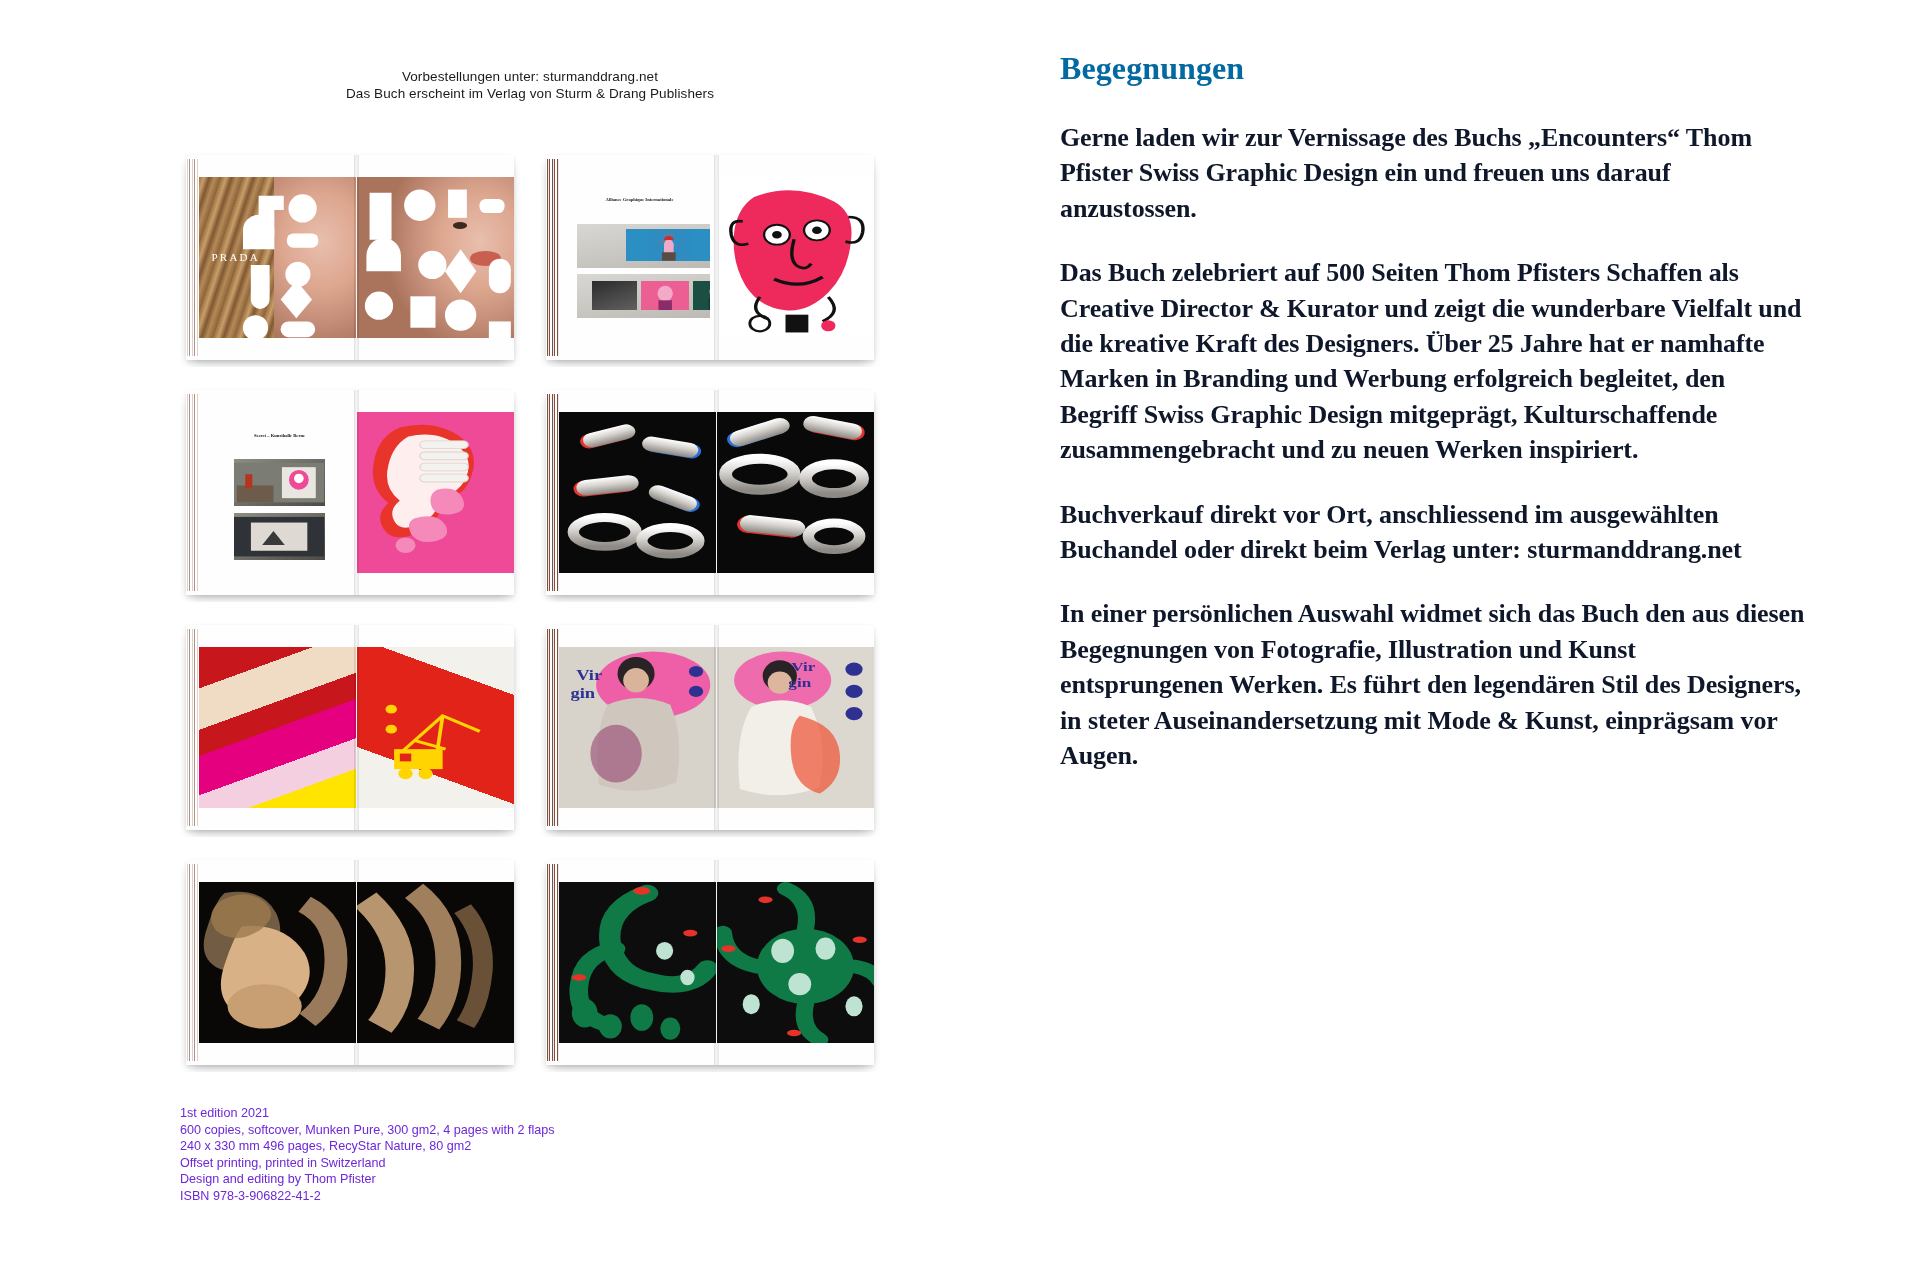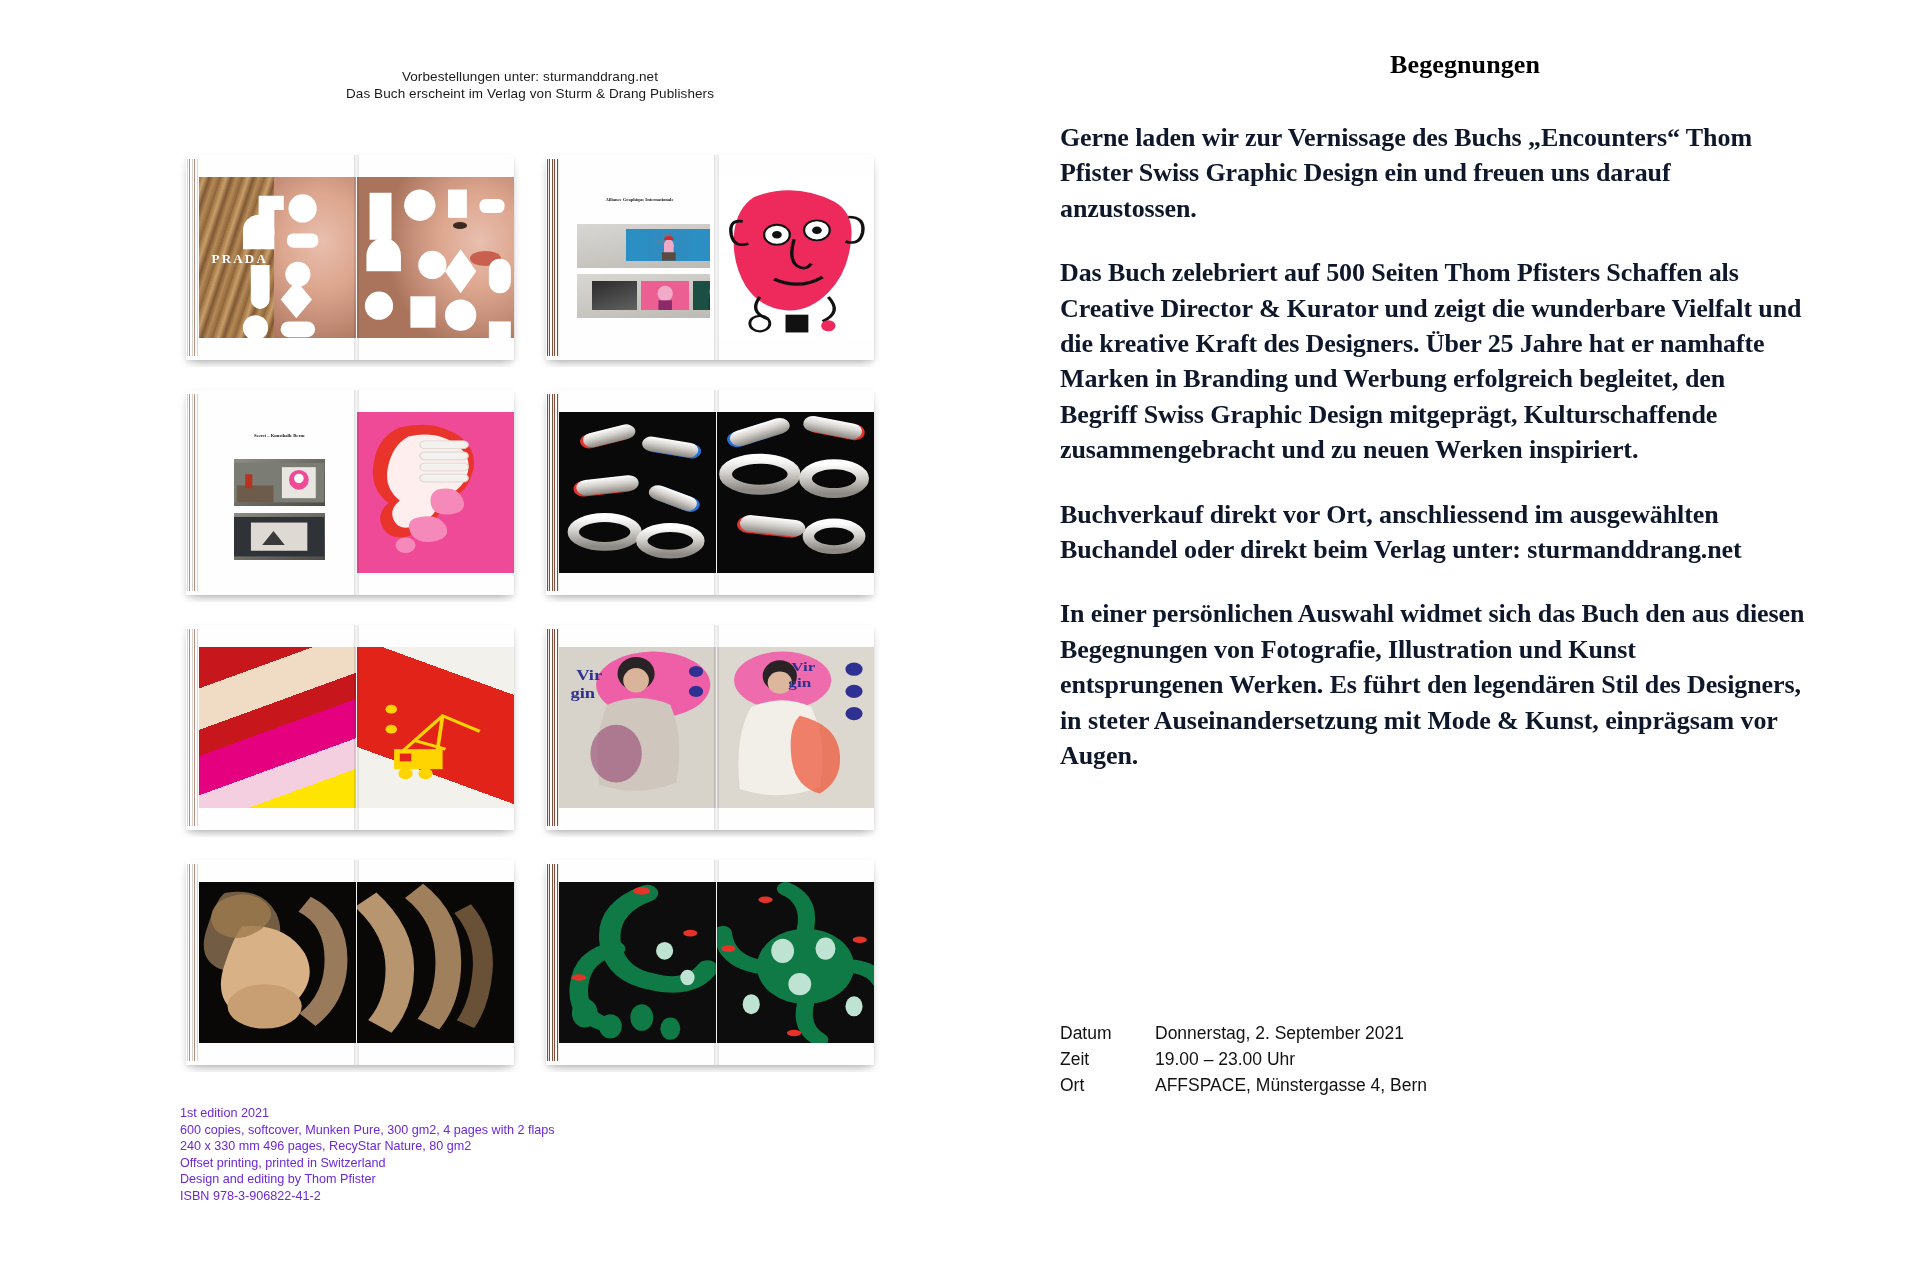--- a/index.html
+++ b/index.html
@@ -126,22 +126,22 @@
     border-radius: 50%;
     background: #3c2a20;
   }
   .prada-mark {
     position: absolute; inset: 0;
     pointer-events: none;
   }
   .prada-label {
     position: absolute; left: 8%; top: 46%;
     font-family: "Liberation Serif", serif;
-    font-size: 13px; letter-spacing: 2.2px;
-    color: #fff; font-weight: 700;
+    font-size: 11px; letter-spacing: 2.2px;
+    color: #fff; font-weight: 400;
     z-index: 4;
   }
 
   
   .agi-title {
     position: absolute; left: 0; right: 0; top: 14%;
     text-align: center;
     font-size: 4.6px; font-weight: 700;
     color: #1a1a1a;
     font-family: "Liberation Serif", serif;
@@ -229,24 +229,24 @@
   .right-col {
     position: absolute;
     left: 1060px; top: 0;
     width: 700px; height: 1280px;
     font-family: "Liberation Serif", serif;
   }
   .headline {
     position: absolute;
     left: 0; top: 50px;
     width: 480px;
-    text-align: right;
-    font-size: 26px;
+    text-align: left;
+    font-size: 32px;
     font-weight: 700;
-    color: #000000;
+    color: #0369a1;
     letter-spacing: 0.1px;
   }
   .body-blocks {
     position: absolute;
     left: 0; top: 120px;
     width: 745px;
   }
   .para {
     font-size: 26px;
     line-height: 35.4px;
@@ -680,29 +680,15 @@
 
     <h1 class="headline">Begegnungen</h1>
 
     <div class="body-blocks">
       <p class="para">Gerne laden wir zur Vernissage des Buchs „Encounters“ Thom Pfister Swiss Graphic Design ein und freuen uns darauf anzustossen.</p>
       <p class="para">Das Buch zelebriert auf 500 Seiten Thom Pfisters Schaffen als Creative Director &amp; Kurator und zeigt die wunderbare Vielfalt und die kreative Kraft des Designers. Über 25 Jahre hat er namhafte Marken in Branding und Werbung erfolgreich begleitet, den Begriff Swiss Graphic Design mitgeprägt, Kulturschaffende zusammengebracht und zu neuen Werken inspiriert.</p>
       <p class="para">Buchverkauf direkt vor Ort, anschliessend im ausgewählten Buchandel oder direkt beim Verlag unter: sturmanddrang.net</p>
       <p class="para">In einer persönlichen Auswahl widmet sich das Buch den aus diesen Begegnungen von Fotografie, Illustration und Kunst entsprungenen Werken. Es führt den legendären Stil des Designers, in steter Auseinandersetzung mit Mode &amp; Kunst, einprägsam vor Augen.</p>
     </div>
 
-    <div class="details">
-      <div class="det-row">
-        <span class="det-key">Datum</span>
-        <span class="det-val">Donnerstag, 2. September 2021</span>
-      </div>
-      <div class="det-row">
-        <span class="det-key">Zeit</span>
-        <span class="det-val">19.00 – 23.00 Uhr</span>
-      </div>
-      <div class="det-row">
-        <span class="det-key">Ort</span>
-        <span class="det-val">AFFSPACE, Münstergasse 4, Bern</span>
-      </div>
-    </div>
   </div>
 
 </div>
 
 </body></html>

